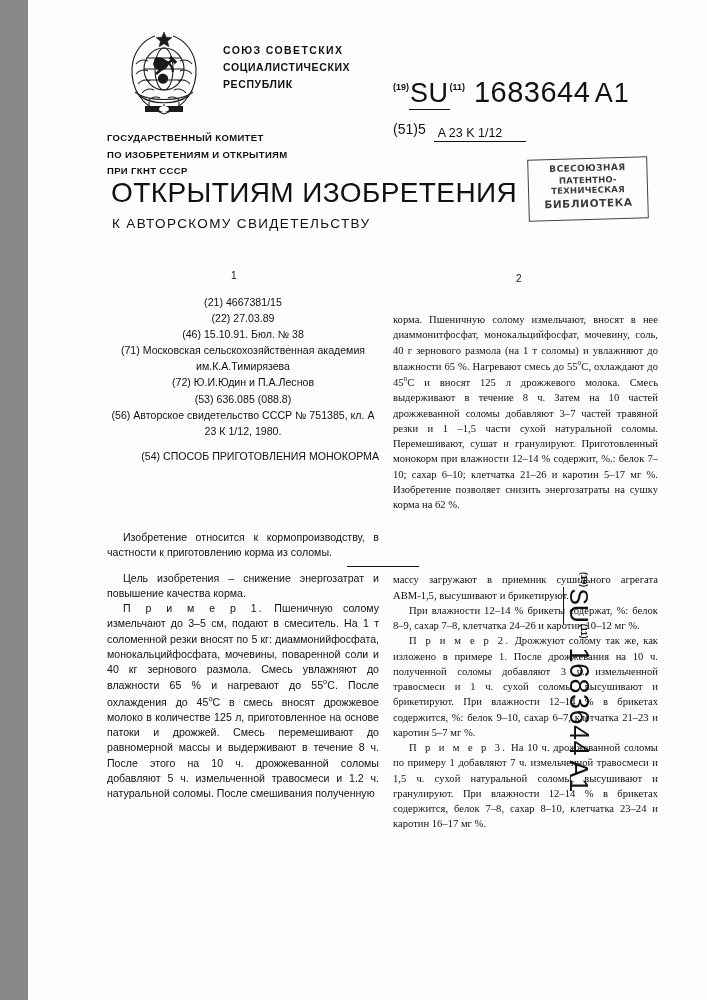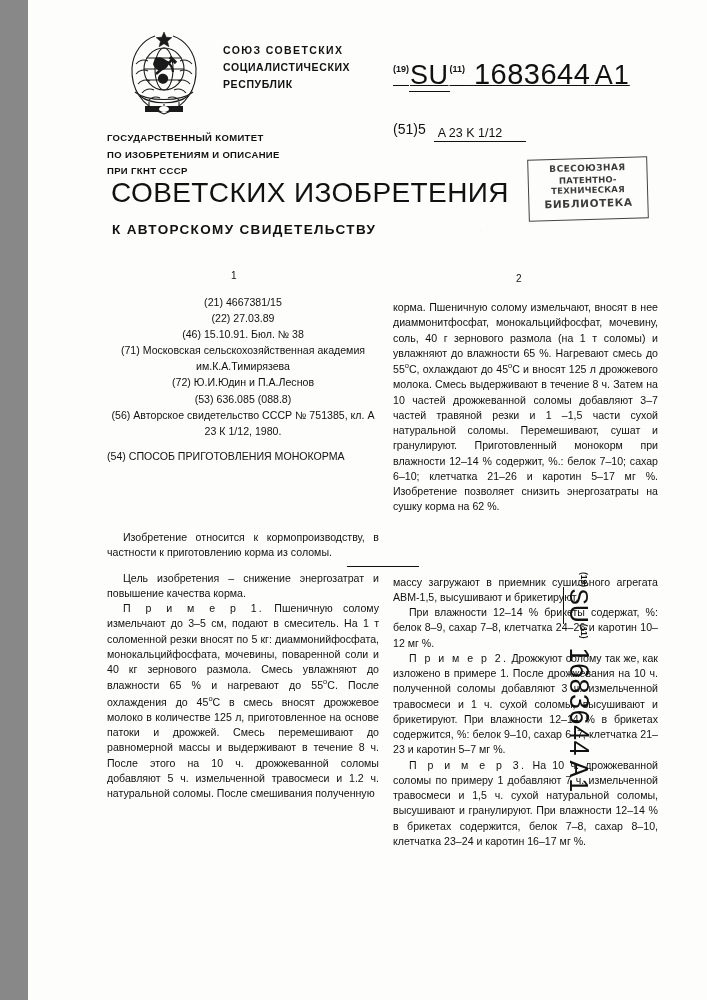--- a/index.html
+++ b/index.html
@@ -35,23 +35,22 @@
 
   .sov-lines{
     position:absolute;left:195px;top:42px;
     font-size:10.5px;font-weight:bold;line-height:1.62;
     letter-spacing:.6px;
   }
   .sov-lines div{white-space:nowrap;}
   .sov-lines .l1{letter-spacing:1.4px;}
 
   .num-block{
-    position:absolute;left:365px;top:58px;
+    position:absolute;left:365px;top:76px;
     white-space:nowrap;
-    text-decoration:underline;
   }
   .num-block .tag{font-size:9px;font-weight:bold;vertical-align:12px;}
   .num-block .su{
     font-size:27px;font-weight:normal;letter-spacing:.5px;
     border-bottom:1.6px solid #111;padding:0 1px 1px 1px;
   }
   .num-block .big{
     font-size:29px;letter-spacing:.5px;
   }
   .num-block .kind{font-size:27px;letter-spacing:1px;}
@@ -69,22 +68,22 @@
     position:absolute;left:79px;top:130px;
     font-size:9.5px;font-weight:bold;line-height:1.75;letter-spacing:.35px;
   }
 
   .doc-title{
     position:absolute;left:83px;top:177px;
     font-size:28px;letter-spacing:.4px;font-weight:normal;
     white-space:nowrap;
   }
   .doc-sub{
-    position:absolute;left:84px;top:222px;
-    font-size:13.5px;letter-spacing:1.35px;white-space:nowrap;font-weight:bold;
+    position:absolute;left:84px;top:216px;
+    font-size:13.5px;letter-spacing:1.35px;white-space:nowrap;
   }
 
   
   .stamp{
     position:absolute;left:500px;top:158px;width:118px;height:60px;
     border:1.5px solid #1a1a1a;
     transform:rotate(-1.6deg);
     opacity:.82;
     overflow:hidden;
   }
@@ -104,30 +103,30 @@
   
   .col{
     position:absolute;
     font-size:10.6px;
     line-height:1.44;
     text-align:justify;
     text-justify:inter-word;
     hyphens:manual;
   }
   .col.left{left:79px;top:294px;width:272px;}
-  .col.right{left:365px;top:300px;width:265px;}
+  .col.right{left:365px;top:312px;width:265px;font-family:Liberation Serif, serif;}
 
   .col p{margin:0;}
   .col p.ind{text-indent:16px;}
   .col p.gap{margin-top:10px;}
 
   .bib{line-height:1.52;text-align:center;}
   .bib div{white-space:normal;}
 
-  .sec-title{text-align:left;}
+  .sec-title{text-align:right;}
 
   .sp{letter-spacing:2.3px;}
 
   sup.deg{font-size:7.5px;vertical-align:5px;}
 
   
   .rule{
     position:absolute;left:319px;top:566px;width:72px;height:0;
     border-top:1.4px solid #111;
   }
@@ -193,25 +192,25 @@
   <div class="num-block">
     <span class="tag">(19)</span><span class="su">SU</span><span class="tag">(11)</span>&nbsp;&nbsp;<span class="big">1683644</span>&nbsp;<span class="kind">A1</span>
   </div>
 
   <div class="ipc-block">
     <span class="tag">(51)5</span><span class="ipc">A 23 K 1/12</span>
   </div>
 
   <div class="gk-lines">
     <div>ГОСУДАРСТВЕННЫЙ КОМИТЕТ</div>
-    <div>ПО ИЗОБРЕТЕНИЯМ И ОПИСАНИЕ</div>
+    <div>ПО ИЗОБРЕТЕНИЯМ И ОТКРЫТИЯМ</div>
     <div>ПРИ ГКНТ СССР</div>
   </div>
 
-  <div class="doc-title">СОВЕТСКИХ ИЗОБРЕТЕНИЯ</div>
+  <div class="doc-title">ОТКРЫТИЯМ ИЗОБРЕТЕНИЯ</div>
   <div class="doc-sub">К АВТОРСКОМУ СВИДЕТЕЛЬСТВУ</div>
 
   <div class="stamp">
     <div class="s1">ВСЕСОЮЗНАЯ</div>
     <div class="s2">ПАТЕНТНО-ТЕХНИЧЕСКАЯ</div>
     <div class="s3">БИБЛИОТЕКА</div>
   </div>
 
   <div class="colnum c1">1</div>
   <div class="colnum c2">2</div>

